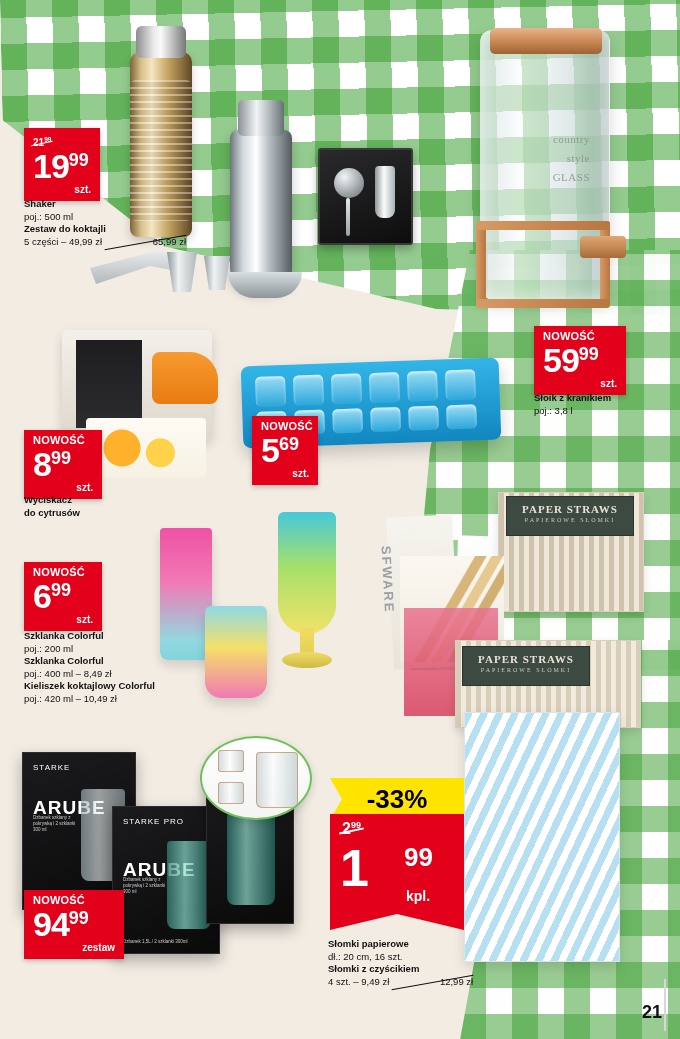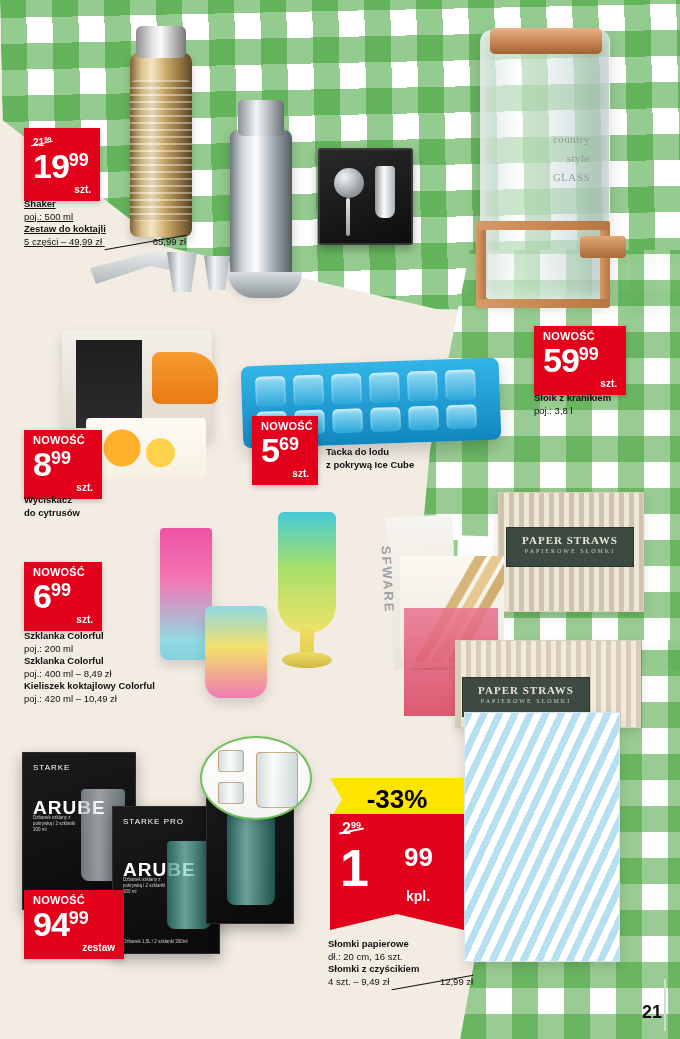--- a/index.html
+++ b/index.html
@@ -227,21 +227,21 @@
     position:absolute; background:#efe8db; border:1px solid #d8cfbd;
     box-shadow:0 4px 9px rgba(0,0,0,.12);
   }
   .pk1{ left:498px; top:492px; width:146px; height:120px;
         background:repeating-linear-gradient(90deg,#cfc3ad 0 5px,#efe7d8 5px 10px); }
   .pk2{ left:455px; top:640px; width:186px; height:88px;
         background:repeating-linear-gradient(90deg,#d8cdb8 0 5px,#f2ebdd 5px 10px); }
   .pk-label{
     position:absolute; background:#3c4a42; color:#e9e3d4;
     font-family:"Liberation Serif", serif; text-align:center;
-    border:1px solid #2b352f; padding:6px 4px; letter-spacing:1px;margin-top:31px;
+    border:1px solid #2b352f; padding:6px 4px; letter-spacing:1px;
   }
   .pk-l1{ left:506px; top:496px; width:128px; height:40px; }
   .pk-l2{ left:462px; top:646px; width:128px; height:40px; }
   .pk-label b{ display:block; font-size:11px; }
   .pk-label span{ display:block; font-size:6px; letter-spacing:2px; opacity:.8; margin-top:2px;}
 
   .metal-straws{
     position:absolute; left:400px; top:556px; width:104px; height:106px;
     background:
       linear-gradient(120deg, rgba(0,0,0,0) 45%, rgba(212,175,110,.9) 46% 52%, rgba(0,0,0,0) 53%),
@@ -483,21 +483,21 @@
   </div>
 
   <div class="tag" style="left:24px; top:128px; width:76px;">
     <span class="old"><span>21</span><span class="o-gr">99</span></span>
     <div class="row">
       <span class="big">19</span>
       <span class="cents">99</span>
     </div>
     <span class="unit">szt.</span>
   </div>
-  <div class="desc" style="left:24px; top:198px; width:170px;text-decoration:underline;">
+  <div class="desc" style="left:24px; top:198px; width:170px;">
     <div class="b">Shaker</div>
     <div>poj.: 500 ml</div>
     <div class="b">Zestaw do koktajli</div>
     <div>
       <span>5 części – 49,99 zł</span>
       <span class="strike">65,99 zł</span>
     </div>
   </div>
 
   <div class="tag" style="left:534px; top:326px; width:92px;">
@@ -513,24 +513,20 @@
     <div>poj.: 3,8 l</div>
   </div>
 
   <div class="tag" style="left:252px; top:416px; width:66px;">
     <span class="nowosc">NOWOŚĆ</span>
     <div class="row">
       <span class="big">5</span>
       <span class="cents">69</span>
     </div>
     <span class="unit">szt.</span>
-  </div>
-  <div class="desc" style="left:326px; top:446px; width:150px;">
-    <div class="b">Tacka do lodu</div>
-    <div class="b">z pokrywą Ice Cube</div>
   </div>
 
   <div class="tag" style="left:24px; top:430px; width:78px;">
     <span class="nowosc">NOWOŚĆ</span>
     <div class="row">
       <span class="big">8</span>
       <span class="cents">99</span>
     </div>
     <span class="unit">szt.</span>
   </div>

